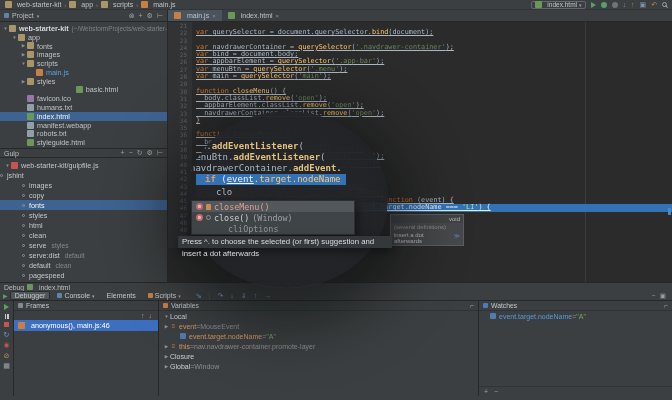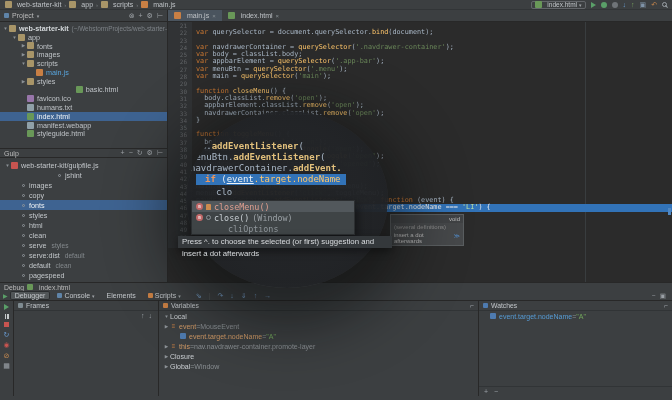--- a/index.html
+++ b/index.html
@@ -61,21 +61,21 @@
          margin-right:4px; flex:0 0 3px; }
   .dep { color:#84898d; margin-left:5px; font-size:6.6px; }
 
   
   .editor { flex:1; position:relative; background:#2b2b2b; overflow:hidden;
             font-family:"DejaVu Sans Mono", monospace; }
   .guide { position:absolute; left:417px; top:0; bottom:0; width:1px; background:#393d3f; }
   .crow { display:flex; height:7.3px; line-height:7.3px; font-size:6.8px; white-space:pre; position:relative; }
   .ln { width:24px; flex:0 0 24px; text-align:right; padding-right:5px; color:#606366;
         background:#313335; font-size:6px; }
-  .ct { flex:1; padding-left:4px; color:#a9b7c6; }
+  .ct { flex:1; padding-left:4px; color:#a9b7c6;text-decoration:underline; }
   .crow.cur .ct { background:#3273b8; color:#e8ecef; }
   .crow.cur .seg-s { color:#bfe3a6; }
   .seg-k { color:#cc7832; } .seg-s { color:#6a8759; } .seg-f { color:#ffc66b; } .seg-p { color:inherit; }
   .smark { position:absolute; right:1px; top:186px; width:3px; height:7px; background:#4f87c2; }
 
   
   .mag { position:absolute; left:186px; top:111px; width:202px; height:177px; border-radius:50%;
          background:radial-gradient(circle, rgba(34,36,39,.97) 55%, rgba(29,31,34,.9) 100%);
          box-shadow:0 16px 55px 22px rgba(8,9,10,.5); overflow:hidden; z-index:10;
          font-family:"DejaVu Sans Mono", monospace; }
@@ -288,41 +288,46 @@
             <span class="fico ic-html"></span>
             <span>index.html</span>
           </div>
           <div class="trow" style="padding-left: 20px;">
             <span class="arr"></span>
             <span class="fico ic-txt"></span>
             <span>manifest.webapp</span>
           </div>
           <div class="trow" style="padding-left: 20px;">
             <span class="arr"></span>
+            <span class="fico ic-txt"></span>
+            <span>robots.txt</span>
+          </div>
+          <div class="trow" style="padding-left: 20px;">
+            <span class="arr"></span>
             <span class="fico ic-html"></span>
             <span>styleguide.html</span>
           </div>
         </div>
       <div class="gulp-head">
         <span>Gulp</span>
         <span class="gulp-tools" id="gulp-tools">
             <span>+</span>
             <span>−</span>
             <span>↻</span>
             <span>⚙</span>
             <span>⊢</span>
           </span>
       </div>
       <div id="gulp-tree">
           <div class="grow" style="padding-left: 4px;">
             <span class="arr">▼</span>
             <span class="fico ic-gulp"></span>
             <span>web-starter-kit/gulpfile.js</span>
           </div>
-          <div class="grow" style="padding-left: 22px; margin-left: 36px;">
+          <div class="grow" style="">
             <span class="dot"></span>
             <span>jshint</span>
           </div>
           <div class="grow" style="padding-left: 22px;">
             <span class="dot"></span>
             <span>images</span>
           </div>
           <div class="grow" style="padding-left: 22px;">
             <span class="dot"></span>
             <span>copy</span>
@@ -365,21 +370,21 @@
         </div>
     </div>
 
     <div class="editor">
       <div class="guide"></div>
       <div id="code">
           <div class="crow"><span class="ln">21</span><span class="ct"></span></div>
           <div class="crow"><span class="ln">22</span><span class="ct"><span class="seg-k">var </span><span class="seg-p">querySelector = document.querySelector.</span><span class="seg-f">bind</span><span class="seg-p">(document);</span></span></div>
           <div class="crow"><span class="ln">23</span><span class="ct"></span></div>
           <div class="crow"><span class="ln">24</span><span class="ct"><span class="seg-k">var </span><span class="seg-p">navdrawerContainer = </span><span class="seg-f">querySelector</span><span class="seg-p">(</span><span class="seg-s">'.navdrawer-container'</span><span class="seg-p">);</span></span></div>
-          <div class="crow"><span class="ln">25</span><span class="ct"><span class="seg-k">var </span><span class="seg-p">body = classList.body;</span></span></div>
+          <div class="crow"><span class="ln">25</span><span class="ct"><span class="seg-k">var </span><span class="seg-p">bind = document.body;</span></span></div>
           <div class="crow"><span class="ln">26</span><span class="ct"><span class="seg-k">var </span><span class="seg-p">appbarElement = </span><span class="seg-f">querySelector</span><span class="seg-p">(</span><span class="seg-s">'.app-bar'</span><span class="seg-p">);</span></span></div>
           <div class="crow"><span class="ln">27</span><span class="ct"><span class="seg-k">var </span><span class="seg-p">menuBtn = </span><span class="seg-f">querySelector</span><span class="seg-p">(</span><span class="seg-s">'.menu'</span><span class="seg-p">);</span></span></div>
           <div class="crow"><span class="ln">28</span><span class="ct"><span class="seg-k">var </span><span class="seg-p">main = </span><span class="seg-f">querySelector</span><span class="seg-p">(</span><span class="seg-s">'main'</span><span class="seg-p">);</span></span></div>
           <div class="crow"><span class="ln">29</span><span class="ct"></span></div>
           <div class="crow"><span class="ln">30</span><span class="ct"><span class="seg-k">function </span><span class="seg-f">closeMenu</span><span class="seg-p">() {</span></span></div>
           <div class="crow"><span class="ln">31</span><span class="ct"><span class="seg-p">  body.classList.</span><span class="seg-f">remove</span><span class="seg-p">(</span><span class="seg-s">'open'</span><span class="seg-p">);</span></span></div>
           <div class="crow"><span class="ln">32</span><span class="ct"><span class="seg-p">  appbarElement.classList.</span><span class="seg-f">remove</span><span class="seg-p">(</span><span class="seg-s">'open'</span><span class="seg-p">);</span></span></div>
           <div class="crow"><span class="ln">33</span><span class="ct"><span class="seg-p">  navdrawerContainer.classList.</span><span class="seg-f">remove</span><span class="seg-p">(</span><span class="seg-s">'open'</span><span class="seg-p">);</span></span></div>
           <div class="crow"><span class="ln">34</span><span class="ct"><span class="seg-p">}</span></span></div>
           <div class="crow"><span class="ln">35</span><span class="ct"></span></div>
@@ -460,20 +465,26 @@
 
     <div class="panel frames-panel">
       <div class="phead">
         <span class="mini" style="background:#7f8b91;"></span>
         <span>Frames</span>
       </div>
       <div class="ftool" id="frames-tools">
           <span>↑</span>
           <span>↓</span>
         </div>
+      <div id="frames-rows">
+          <div class="frow selected">
+            <span class="fico ic-js"></span>
+            <span>anonymous(), main.js:46</span>
+          </div>
+        </div>
     </div>
 
     <div class="panel vars-panel">
       <div class="phead">
         <span class="mini" style="background:#c87f44;"></span>
         <span>Variables</span>
         <span class="pr">⌐</span>
       </div>
       <div id="vars-rows">
           <div class="vrow" style="padding-left: 4px;">

